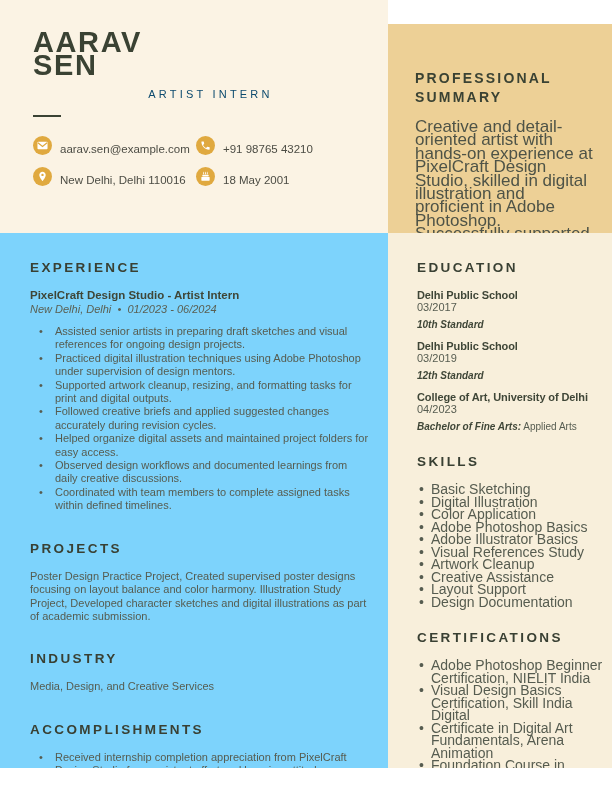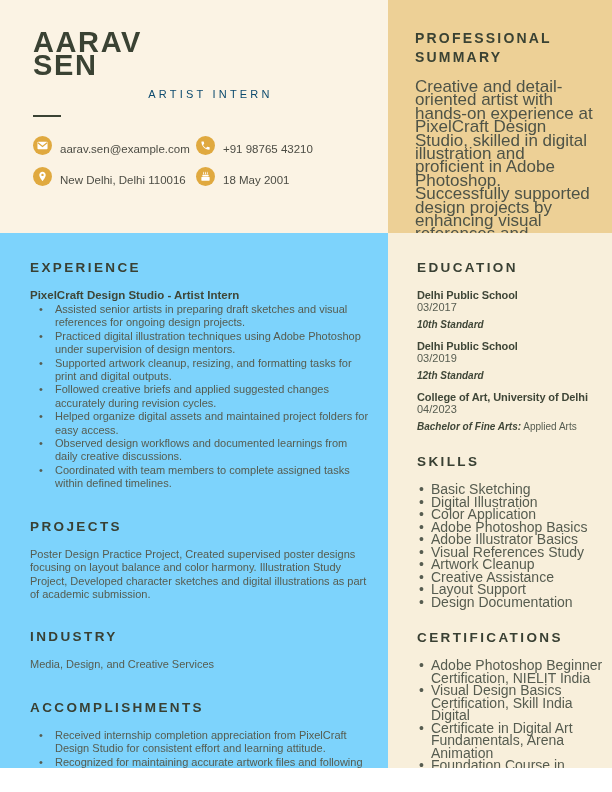--- a/index.html
+++ b/index.html
@@ -20,21 +20,21 @@
   .header-block { background:#FBF3E4; padding:31px 0 0 33px; }
   .name { font-size:29px; font-weight:700; letter-spacing:1.6px; line-height:23px; color:#3A4233; }
   .job-title-top { margin-top:11px; font-size:11px; letter-spacing:3.2px; color:#0c4a6e; font-weight:400;text-align:center; }
   .name-divider { margin-top:15px; width:28px; height:2px; background:#3A4233; }
   .contacts { margin-top:19px; display:grid; grid-template-columns:163px auto; row-gap:12px; }
   .contact { display:flex; align-items:flex-end; gap:8px; font-size:11.5px; color:#4C4C44; }
   .cicon { width:19px; height:19px; min-width:19px; border-radius:50%; background:#E0A93F;
            display:flex; align-items:center; justify-content:center; }
 
   
-  .summary-block { background:#EDD096; padding:29px 17px 0 27px; }
+  .summary-block { background:#EDD096; padding:45px 17px 0 27px;margin-top:24px; }
   .summary-heading { font-size:14px; font-weight:700; letter-spacing:2.2px; line-height:19px; color:#3A4233; }
   .summary-text { margin-top:13px; font-size:17px; line-height:13.4px; color:#4E5347; }
 
   
   .section-heading { font-size:13.5px; font-weight:700; letter-spacing:2.4px; color:#394033; margin-bottom:14px; }
 
   
   .main-block { background:#7dd3fc; padding:27px 19px 16px 30px; }
   .job-name { font-size:11.5px; font-weight:700; color:#3F4637; margin-bottom:2px; }
   .job-meta { font-size:11px; font-style:italic; color:#5A6053; margin-bottom:10px; }
@@ -117,20 +117,25 @@
   <div class="summary-block">
     <div class="summary-heading">PROFESSIONAL SUMMARY</div>
     <div class="summary-text">Creative and detail-oriented artist with hands-on experience at PixelCraft Design Studio, skilled in digital illustration and proficient in Adobe Photoshop. Successfully supported design projects by enhancing visual references and improving artwork quality, demonstrating both artistic talent and effective collaboration within a dynamic team environment.</div>
   </div>
 
   <div class="main-block">
 
     <div>
       <div class="section-heading">EXPERIENCE</div>
       <div class="job-name">PixelCraft Design Studio - Artist Intern</div>
+      <div class="job-meta">
+        <span>New Delhi, Delhi</span>
+        &nbsp;<span>•</span>&nbsp;
+        <span>01/2023 - 06/2024</span>
+      </div>
       <div class="blist">
         <div class="item">Assisted senior artists in preparing draft sketches and visual references for ongoing design projects.</div>
         <div class="item">Practiced digital illustration techniques using Adobe Photoshop under supervision of design mentors.</div>
         <div class="item">Supported artwork cleanup, resizing, and formatting tasks for print and digital outputs.</div>
         <div class="item">Followed creative briefs and applied suggested changes accurately during revision cycles.</div>
         <div class="item">Helped organize digital assets and maintained project folders for easy access.</div>
         <div class="item">Observed design workflows and documented learnings from daily creative discussions.</div>
         <div class="item">Coordinated with team members to complete assigned tasks within defined timelines.</div>
       </div>
     </div>

